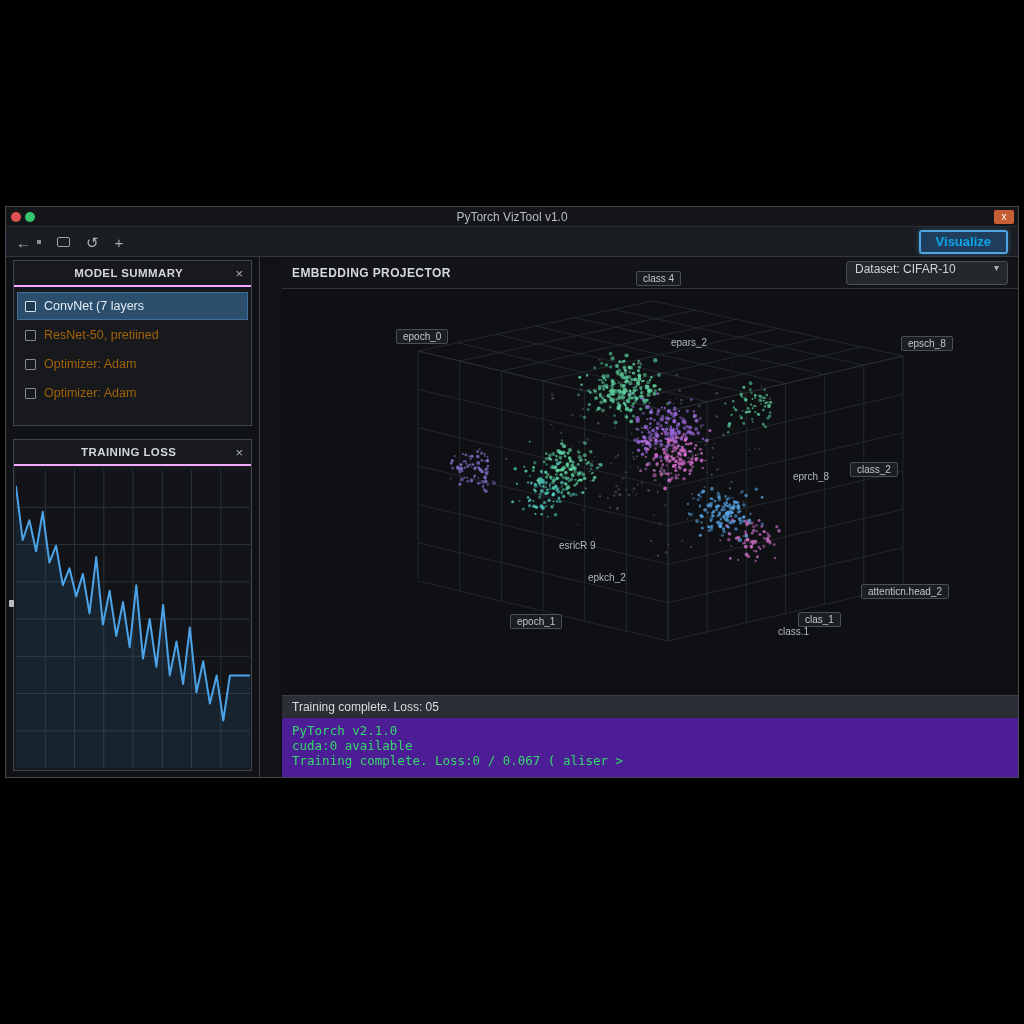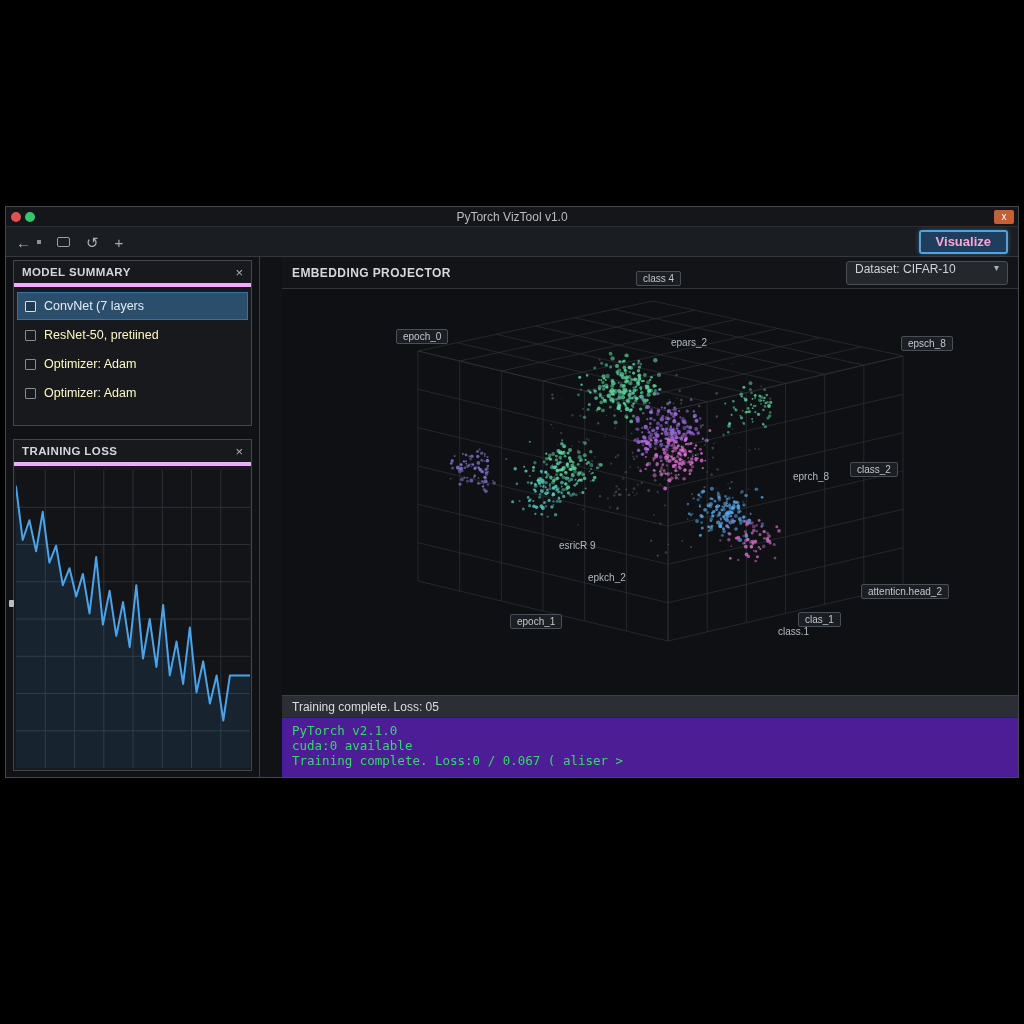--- a/index.html
+++ b/index.html
@@ -24,42 +24,42 @@
   
   .toolbar { position:absolute; left:0; top:20px; right:0; height:30px;
     background:#1a1d21; border-bottom:1px solid #33373d; }
   .tb-icons { position:absolute; left:10px; top:0; height:30px; display:flex;
     align-items:center; gap:16px; color:#a9aeb5; }
   .tb-ic { font-size:15px; line-height:1; }
   .tb-dot { width:4px; height:4px; background:#8d9299; display:inline-block; margin-left:-10px; }
   .tb-rect { width:13px; height:10px; border:1.5px solid #9aa0a7; border-radius:2px; }
   .visualize-btn { position:absolute; right:10px; top:3px; height:24px;
     padding:0 15px; background:#1f3d5c; border:2px solid #4ea3e0; border-radius:3px;
-    color:#f9a8d4; font-size:13px; font-weight:bold; line-height:20px;
+    color:#0ea5e9; font-size:13px; font-weight:bold; line-height:20px;
     box-shadow:0 0 5px rgba(78,163,224,.45); }
 
   
   .content { position:absolute; left:0; top:50px; right:0; bottom:0; }
   .sidebar { position:absolute; left:0; top:0; width:254px; bottom:0;
     border-right:1px solid #3a3e44; }
   .main { position:absolute; left:255px; top:0; right:0; bottom:0;margin-left:21px; }
 
   
   .panel { position:absolute; left:7px; right:7px; background:#17191d;
     border:1px solid #42474e; }
   .panel-hd { height:26px; display:flex; align-items:center;
-    padding:0 8px; border-bottom:4px solid #f0abfc; }
+    padding:0 8px; border-bottom:2px solid #f0abfc;text-align:center; }
   .panel-title { flex:1; font-size:11.5px; font-weight:bold; color:#d3d6db;
     letter-spacing:.4px; }
   .panel-x { color:#aeb3b9; font-size:13px; line-height:1; cursor:default; }
 
   #model-panel { top:3px; height:166px; }
   .ms-list { padding:4px 3px; }
   .ms-item { display:flex; align-items:center; gap:8px; height:28px;
-    padding:0 7px; margin:1px 0; color:#fef9c3; font-size:12.5px; border:1px solid transparent; }
+    padding:0 7px; margin:1px 0; color:#a16207; font-size:12.5px; border:1px solid transparent; }
   .ms-item .cb { width:11px; height:11px; border:1.5px solid #878c93; border-radius:1px; flex:none; }
   .ms-item.selected { background:#2c4e6d; border-color:#3f6f9c; color:#e2ecf5; }
   .ms-item.selected .cb { border-color:#cfe0ef; background:#274priv; }
   .ms-item.selected .cb { background:#203a52; }
 
   #loss-panel { top:182px; height:332px; }
   .loss-chart-wrap { position:relative; padding:4px 2px 2px 2px; }
   .scroll-dot { position:absolute; left:-5px; top:134px; width:5px; height:7px;
     background:#b9bdc3; border-radius:1px; }
 

